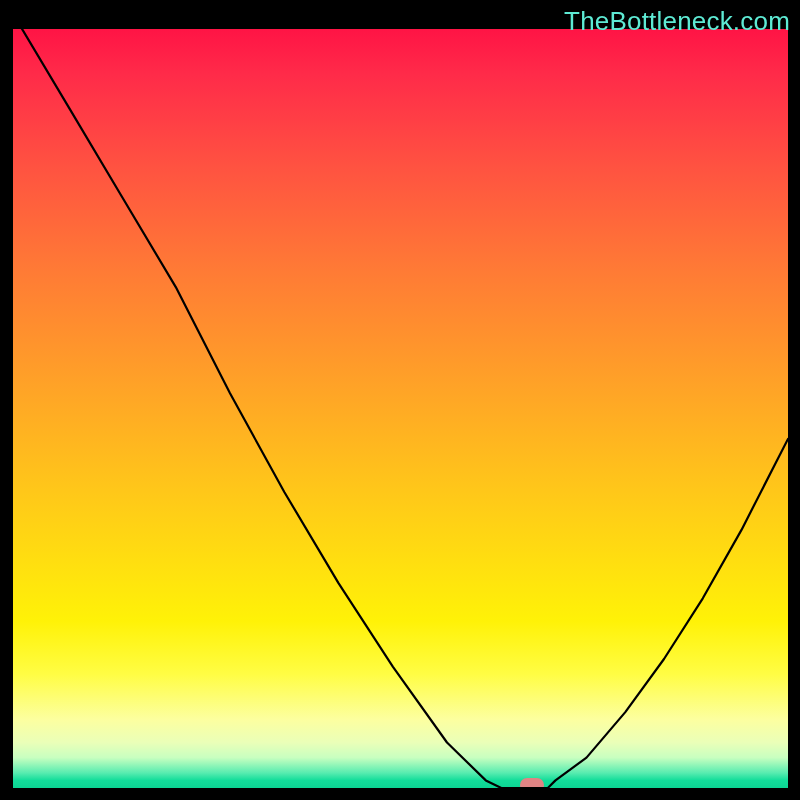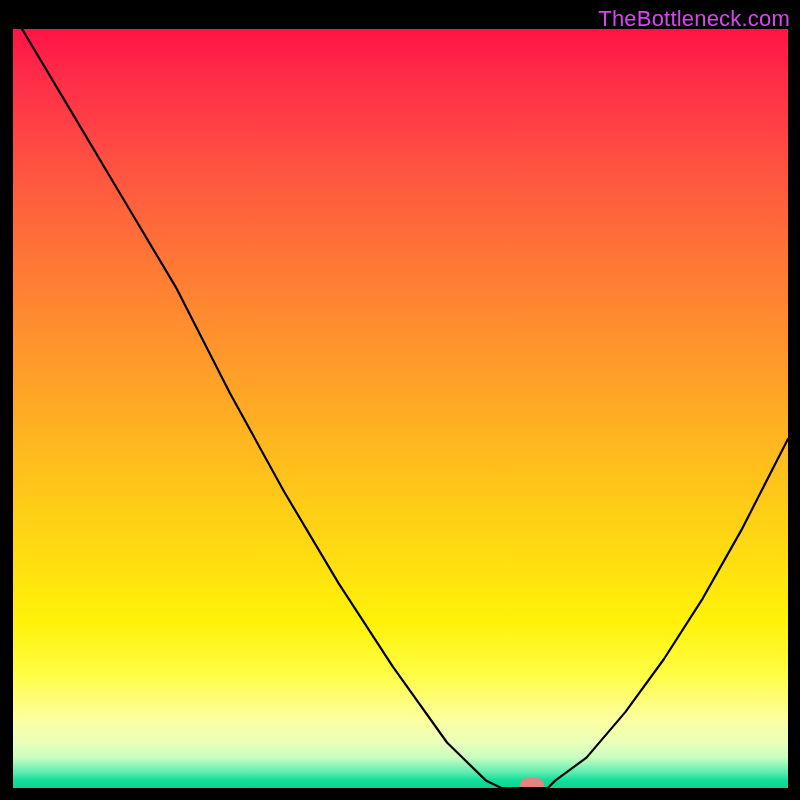--- a/index.html
+++ b/index.html
@@ -14,22 +14,22 @@
   .frame {
     position: relative;
     width: 800px;
     height: 800px;
     background: #000;
   }
   .watermark {
     position: absolute;
     top: 6px;
     right: 10px;
-    color: #d946ef;
-    font-size: 22px;
+    color: #5eead4;
+    font-size: 26px;
     font-weight: 500;
     letter-spacing: 0.2px;
     z-index: 30;
   }
   .plot-area {
     position: absolute;
     left: 13px;
     top: 29px;
     width: 775px;
     height: 759px;

